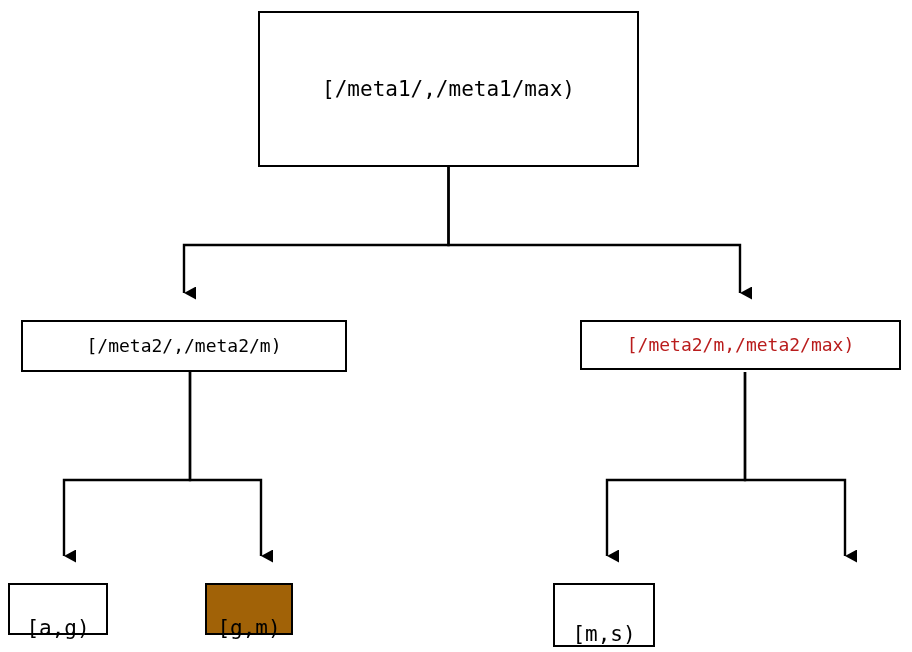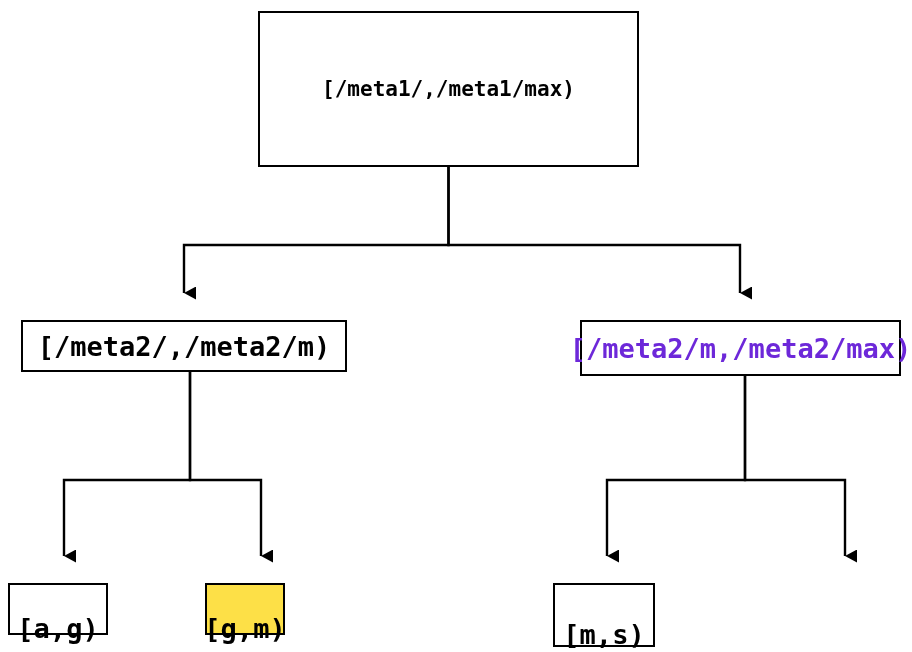--- a/index.html
+++ b/index.html
@@ -32,25 +32,24 @@
     display: flex;
     align-items: center;
     justify-content: center;
     color: #000000;
     white-space: pre;
   }
   .node-label {
     display: block;
     line-height: 1;
     letter-spacing: 0px;
-    font-weight: bold;
   }
   .level-root .node-label { font-size: 21px; }
-  .level-mid  .node-label { font-size: 27px; }
-  .level-leaf .node-label { font-size: 27px; margin-top: 39px; }
+  .level-mid  .node-label { font-size: 18px; }
+  .level-leaf .node-label { font-size: 21px; margin-top: 39px; }
 </style>
 </head>
 <body>
 
 <div id="diagram-root" style="background: rgb(255, 255, 255);">
 
   <svg id="edge-layer" width="912" height="652" viewBox="0 0 912 652">
     <defs>
       <marker id="arrowhead" markerWidth="13" markerHeight="12" refX="6.5" refY="12" orient="auto" markerUnits="userSpaceOnUse">
         <polygon points="0,0 13,0 6.5,12" fill="#000000"></polygon>
@@ -80,29 +79,29 @@
   </svg>
 
   <div class="node-box level-root" id="node-root" style="left: 258px; top: 11px; width: 381px; height: 156px; border-color: rgb(0, 0, 0); background: rgb(255, 255, 255); color: rgb(0, 0, 0);">
     <span class="node-label">[/meta1/,/meta1/max)</span>
   </div>
 
   <div class="node-box level-mid" id="node-mid-left" style="left: 21px; top: 320px; width: 326px; height: 52px; border-color: rgb(0, 0, 0); background: rgb(255, 255, 255); color: rgb(0, 0, 0);">
     <span class="node-label">[/meta2/,/meta2/m)</span>
   </div>
 
-  <div class="node-box level-mid" id="node-mid-right" style="left: 580px; top: 320px; width: 321px; height: 56px; border-color: rgb(0, 0, 0); background: rgb(255, 255, 255); color: #6d28d9;">
+  <div class="node-box level-mid" id="node-mid-right" style="left: 580px; top: 320px; width: 321px; height: 50px; border-color: rgb(0, 0, 0); background: rgb(255, 255, 255); color: #b91c1c;">
     <span class="node-label">[/meta2/m,/meta2/max)</span>
   </div>
 
   <div class="node-box level-leaf" id="node-leaf-1" style="left: 8px; top: 583px; width: 100px; height: 52px; border-color: rgb(0, 0, 0); background: rgb(255, 255, 255); color: rgb(0, 0, 0);">
     <span class="node-label">[a,g)</span>
   </div>
 
-  <div class="node-box level-leaf" id="node-leaf-2" style="left: 205px; top: 583px; width: 80px; height: 52px; border-color: rgb(0, 0, 0); background: #fde047; color: rgb(0, 0, 0);">
+  <div class="node-box level-leaf" id="node-leaf-2" style="left: 205px; top: 583px; width: 88px; height: 52px; border-color: rgb(0, 0, 0); background: #a16207; color: rgb(0, 0, 0);">
     <span class="node-label">[g,m)</span>
   </div>
 
   <div class="node-box level-leaf" id="node-leaf-3" style="left: 553px; top: 583px; width: 102px; height: 64px; border-color: rgb(0, 0, 0); background: rgb(255, 255, 255); color: rgb(0, 0, 0);">
     <span class="node-label">[m,s)</span>
   </div>
 
 
 </div>
 

